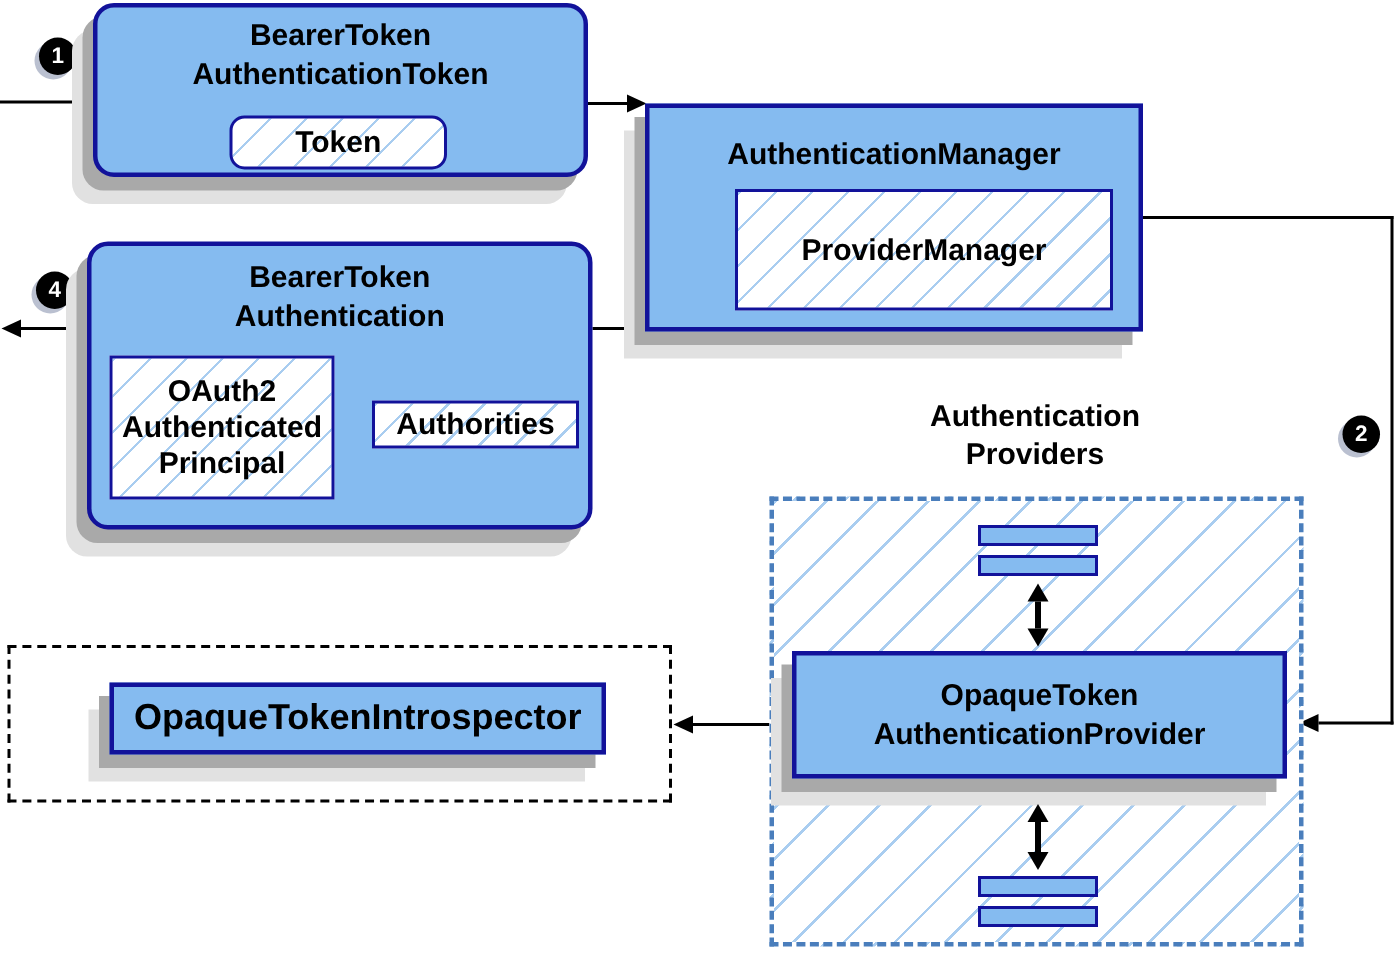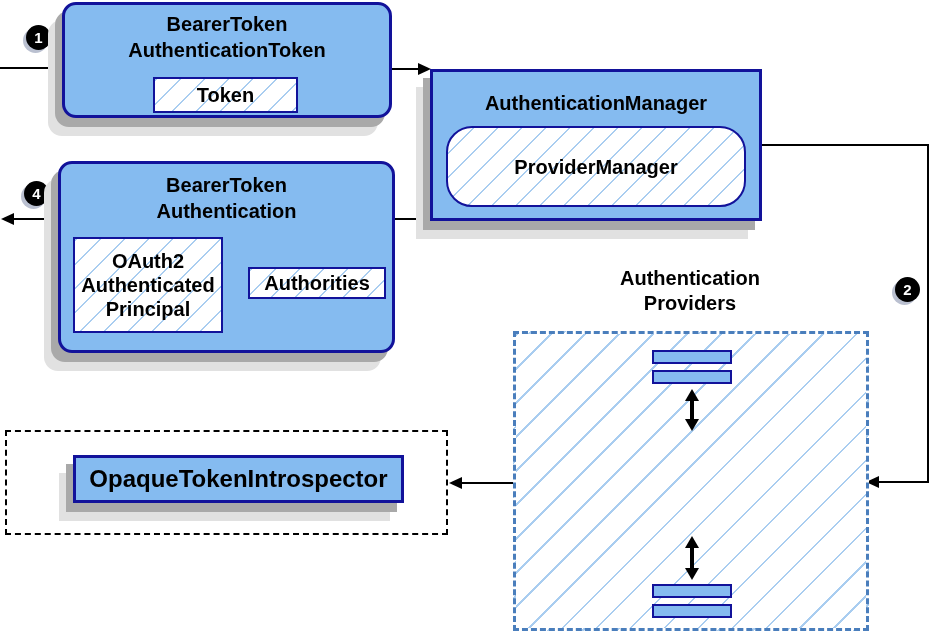--- a/index.html
+++ b/index.html
@@ -96,28 +96,28 @@
   <div class="line" style="left:12px;top:218px;width:46px;height:2px;"></div>
   <div class="head head-left" style="left:1px;top:213px;"></div>
 
   <div class="line" style="left:462px;top:482px;width:51px;height:2px;"></div>
   <div class="head head-left" style="left:449px;top:477px;"></div>
 
   <div class="node rounded" style="left:62px;top:2px;width:330px;height:116px;">
     <div class="node-title" style="top:6px;">BearerToken
 AuthenticationToken</div>
   </div>
-  <div class="inner" style="left:153px;top:77px;width:145px;height:36px;">
+  <div class="inner" style="left:153px;top:77px;width:145px;height:36px;border-radius:10px;">
     <span>Token</span>
   </div>
 
   <div class="node" style="left:430px;top:69px;width:332px;height:152px;">
     <div class="node-title" style="top:18px;">AuthenticationManager</div>
   </div>
-  <div class="inner" style="left:446px;top:126px;width:300px;height:81px;border-radius:26px;">
+  <div class="inner" style="left:490px;top:126px;width:252px;height:81px;">
     <span>ProviderManager</span>
   </div>
 
   <div class="node rounded" style="left:58px;top:161px;width:337px;height:192px;">
     <div class="node-title" style="top:8px;">BearerToken
 Authentication</div>
   </div>
   <div class="inner" style="left:73px;top:237px;width:150px;height:96px;">
     <span>OAuth2
 Authenticated
@@ -134,20 +134,24 @@
 
   <div class="bar" style="left:652px;top:350px;"></div>
   <div class="bar" style="left:652px;top:370px;"></div>
 
   <div class="varrow" style="left:685px;top:389px;height:42px;">
     <div class="up"></div>
     <div class="shaft"></div>
     <div class="down"></div>
   </div>
 
+  <div class="node" style="left:528px;top:434px;width:330px;height:85px;">
+    <div class="node-title" style="top:14px;">OpaqueToken
+AuthenticationProvider</div>
+  </div>
 
   <div class="varrow" style="left:685px;top:536px;height:44px;">
     <div class="up"></div>
     <div class="shaft"></div>
     <div class="down"></div>
   </div>
 
   <div class="bar" style="left:652px;top:584px;"></div>
   <div class="bar" style="left:652px;top:604px;"></div>
 

